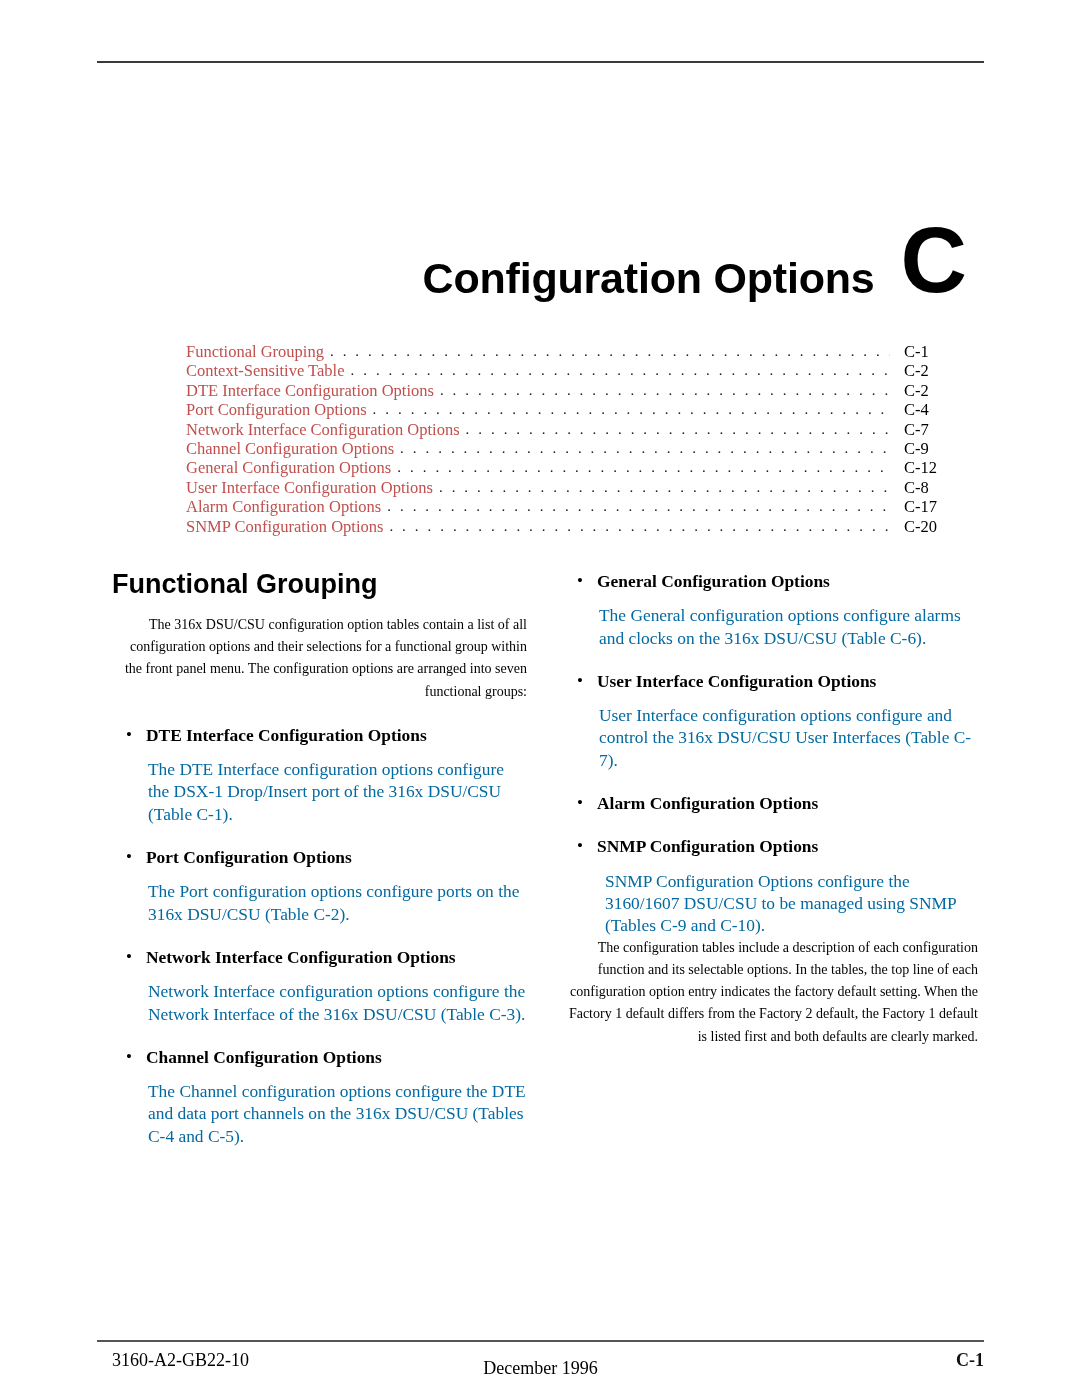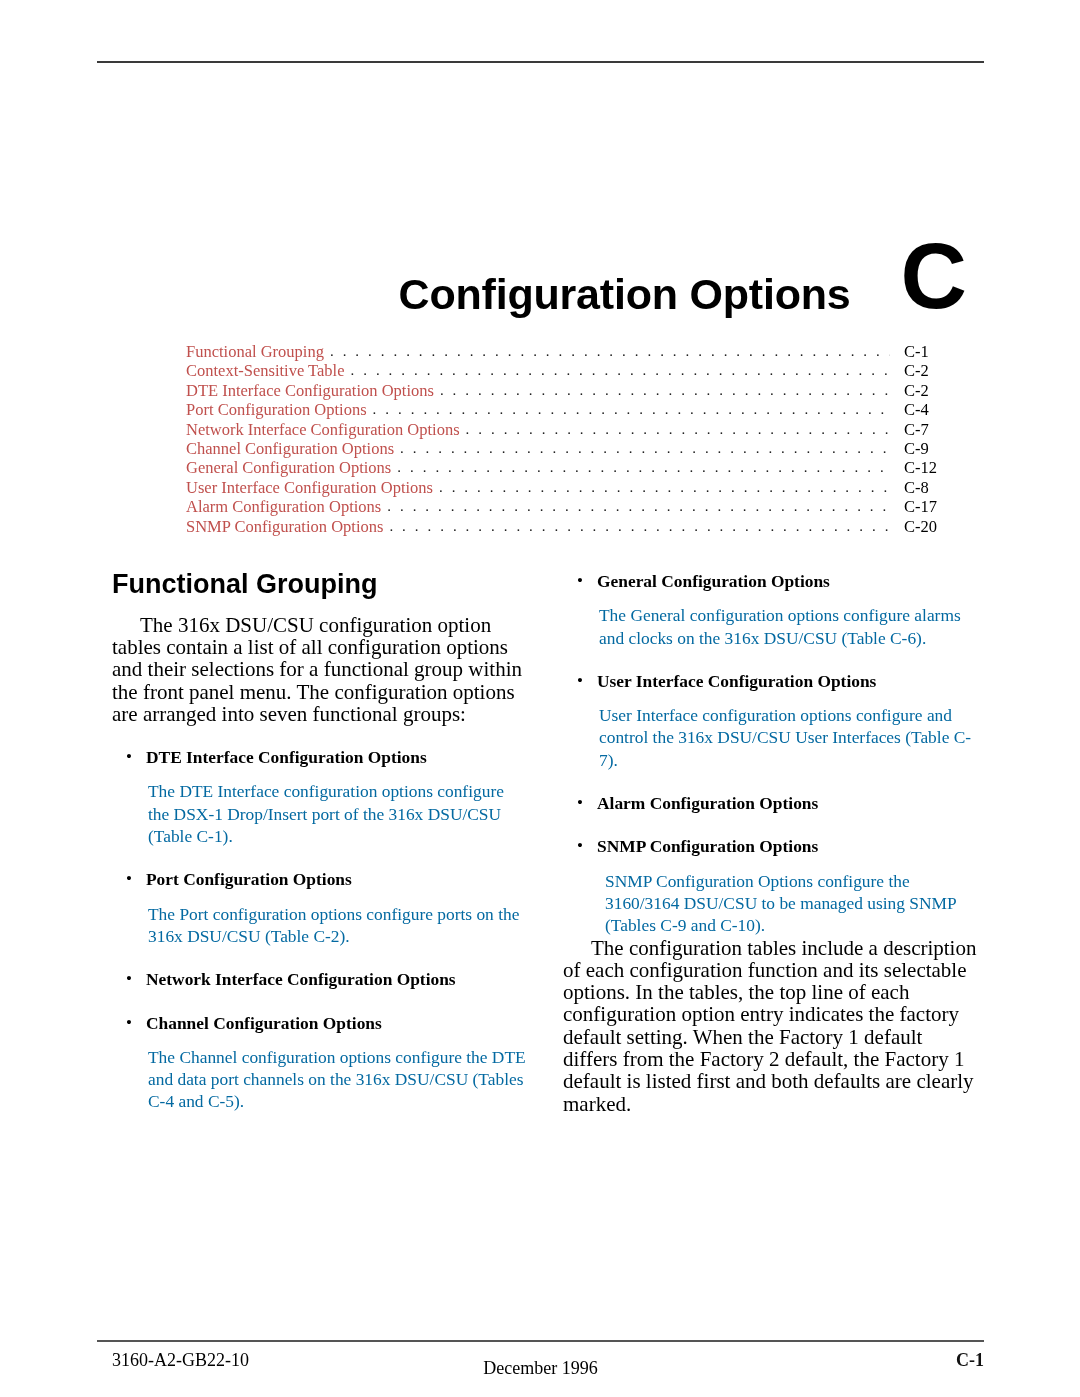--- a/index.html
+++ b/index.html
@@ -25,27 +25,26 @@
     top: 61px;
     width: 887px;
     height: 2px;
     background: #3a3a3a;
   }
 
   
   .chapter-title-block {
     position: absolute;
     left: 112px;
-    top: 222px;
+    top: 206px;
     width: 855px;
     height: 100px;
     display: flex;
     align-items: flex-end;
     justify-content: flex-end;
-    gap: 24px;
   }
   .chapter-title-text {
     font-family: "Liberation Sans", "DejaVu Sans", sans-serif;
     font-weight: bold;
     font-size: 43px;
     letter-spacing: -0.2px;
     line-height: 1;
     color: #000000;
     padding-bottom: 6px;
   }
@@ -112,24 +111,24 @@
     font-family: "Liberation Sans", "DejaVu Sans", sans-serif;
     font-weight: bold;
     font-size: 27px;
     line-height: 1.1;
     color: #000000;
     margin: 0 0 14px 0;
   }
 
   p.para {
     margin: 0;
-    font-size: 21px;
-    line-height: 22.3px;
-    color: #000000;
-    text-align: left;
+    font-size: 14px;
+    line-height: 22.3px;
+    color: #000000;
+    text-align: right;
   }
   p.para.first-indent { text-indent: 28px; }
 
   .bullet-item {
     display: flex;
     margin-top: 21px;
   }
   .bullet-glyph {
     flex: 0 0 auto;
     width: 20px;
@@ -289,20 +288,21 @@
     <div class="bullet-item">
       <span class="bullet-glyph">•</span>
       <span class="bullet-title">Port Configuration Options</span>
     </div>
     <p class="bullet-body">The Port configuration options configure ports on the 316x DSU/CSU (Table C-2).</p>
 
     <div class="bullet-item">
       <span class="bullet-glyph">•</span>
       <span class="bullet-title">Network Interface Configuration Options</span>
     </div>
+    <p class="bullet-body">Network Interface configuration options configure the Network Interface of the 316x DSU/CSU (Table C-3).</p>
 
     <div class="bullet-item">
       <span class="bullet-glyph">•</span>
       <span class="bullet-title">Channel Configuration Options</span>
     </div>
     <p class="bullet-body">The Channel configuration options configure the DTE and data port channels on the 316x DSU/CSU (Tables C-4 and C-5).</p>
 
   </div>
 
   <div class="col col-right">
@@ -321,21 +321,21 @@
 
     <div class="bullet-item">
       <span class="bullet-glyph">•</span>
       <span class="bullet-title">Alarm Configuration Options</span>
     </div>
 
     <div class="bullet-item">
       <span class="bullet-glyph">•</span>
       <span class="bullet-title">SNMP Configuration Options</span>
     </div>
-    <p class="bullet-body extra-indent">SNMP Configuration Options configure the 3160/3164 DSU/CSU to be managed using SNMP (Tables C-9 and C-10).</p>
+    <p class="bullet-body extra-indent">SNMP Configuration Options configure the 3160/1607 DSU/CSU to be managed using SNMP (Tables C-9 and C-10).</p>
 
     <p class="para tail-para">The configuration tables include a description of each configuration function and its selectable options. In the tables, the top line of each configuration option entry indicates the factory default setting. When the Factory 1 default differs from the Factory 2 default, the Factory 1 default is listed first and both defaults are clearly marked.</p>
 
   </div>
 
   <div class="footer-rule"></div>
   <div class="footer">
     <span class="footer-left">3160-A2-GB22-10</span>
     <span class="footer-center">December 1996</span>
     <span class="footer-right">C-1</span>

